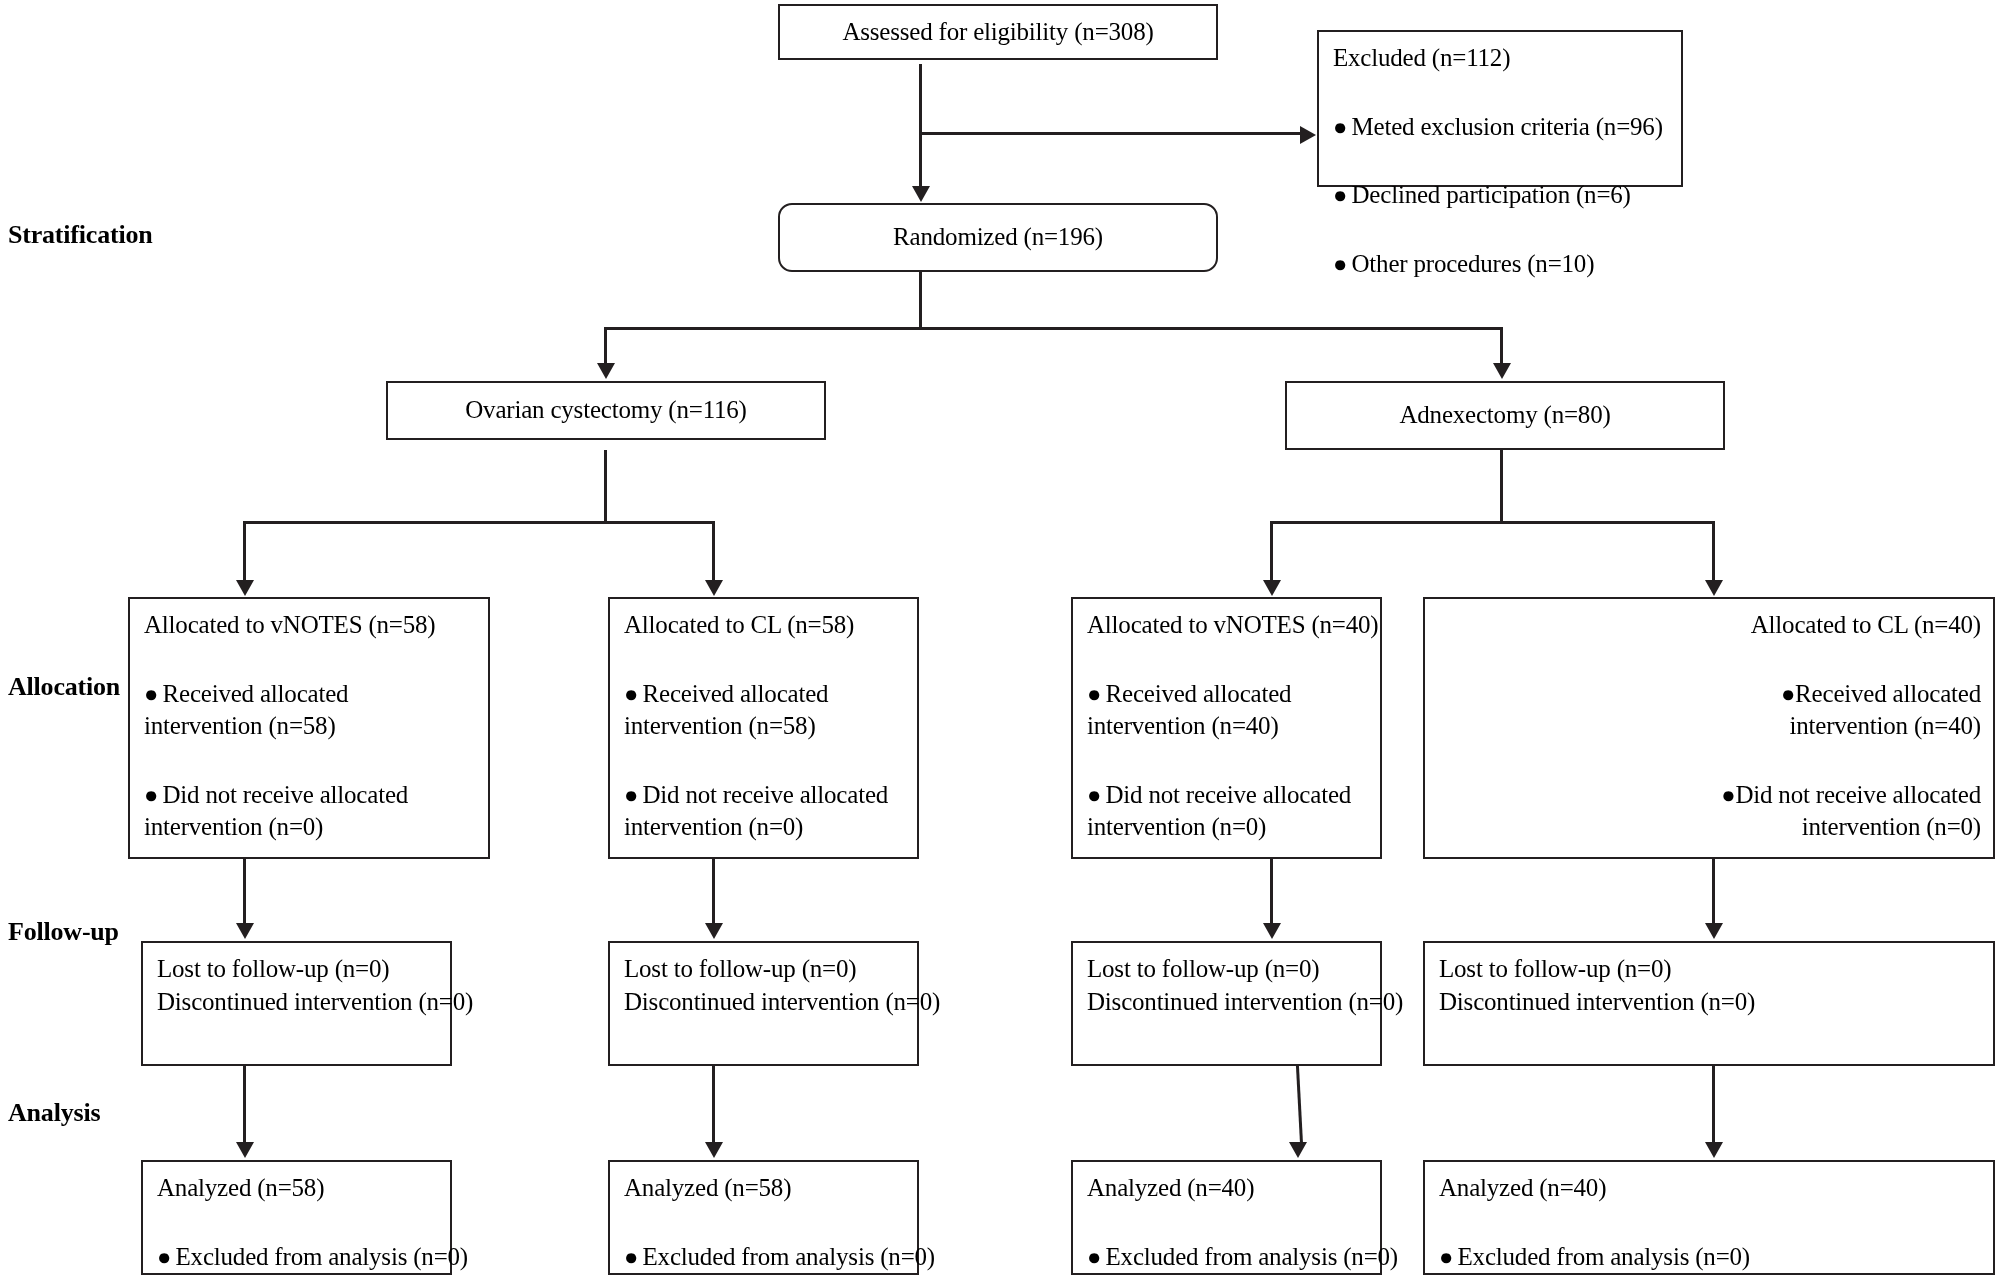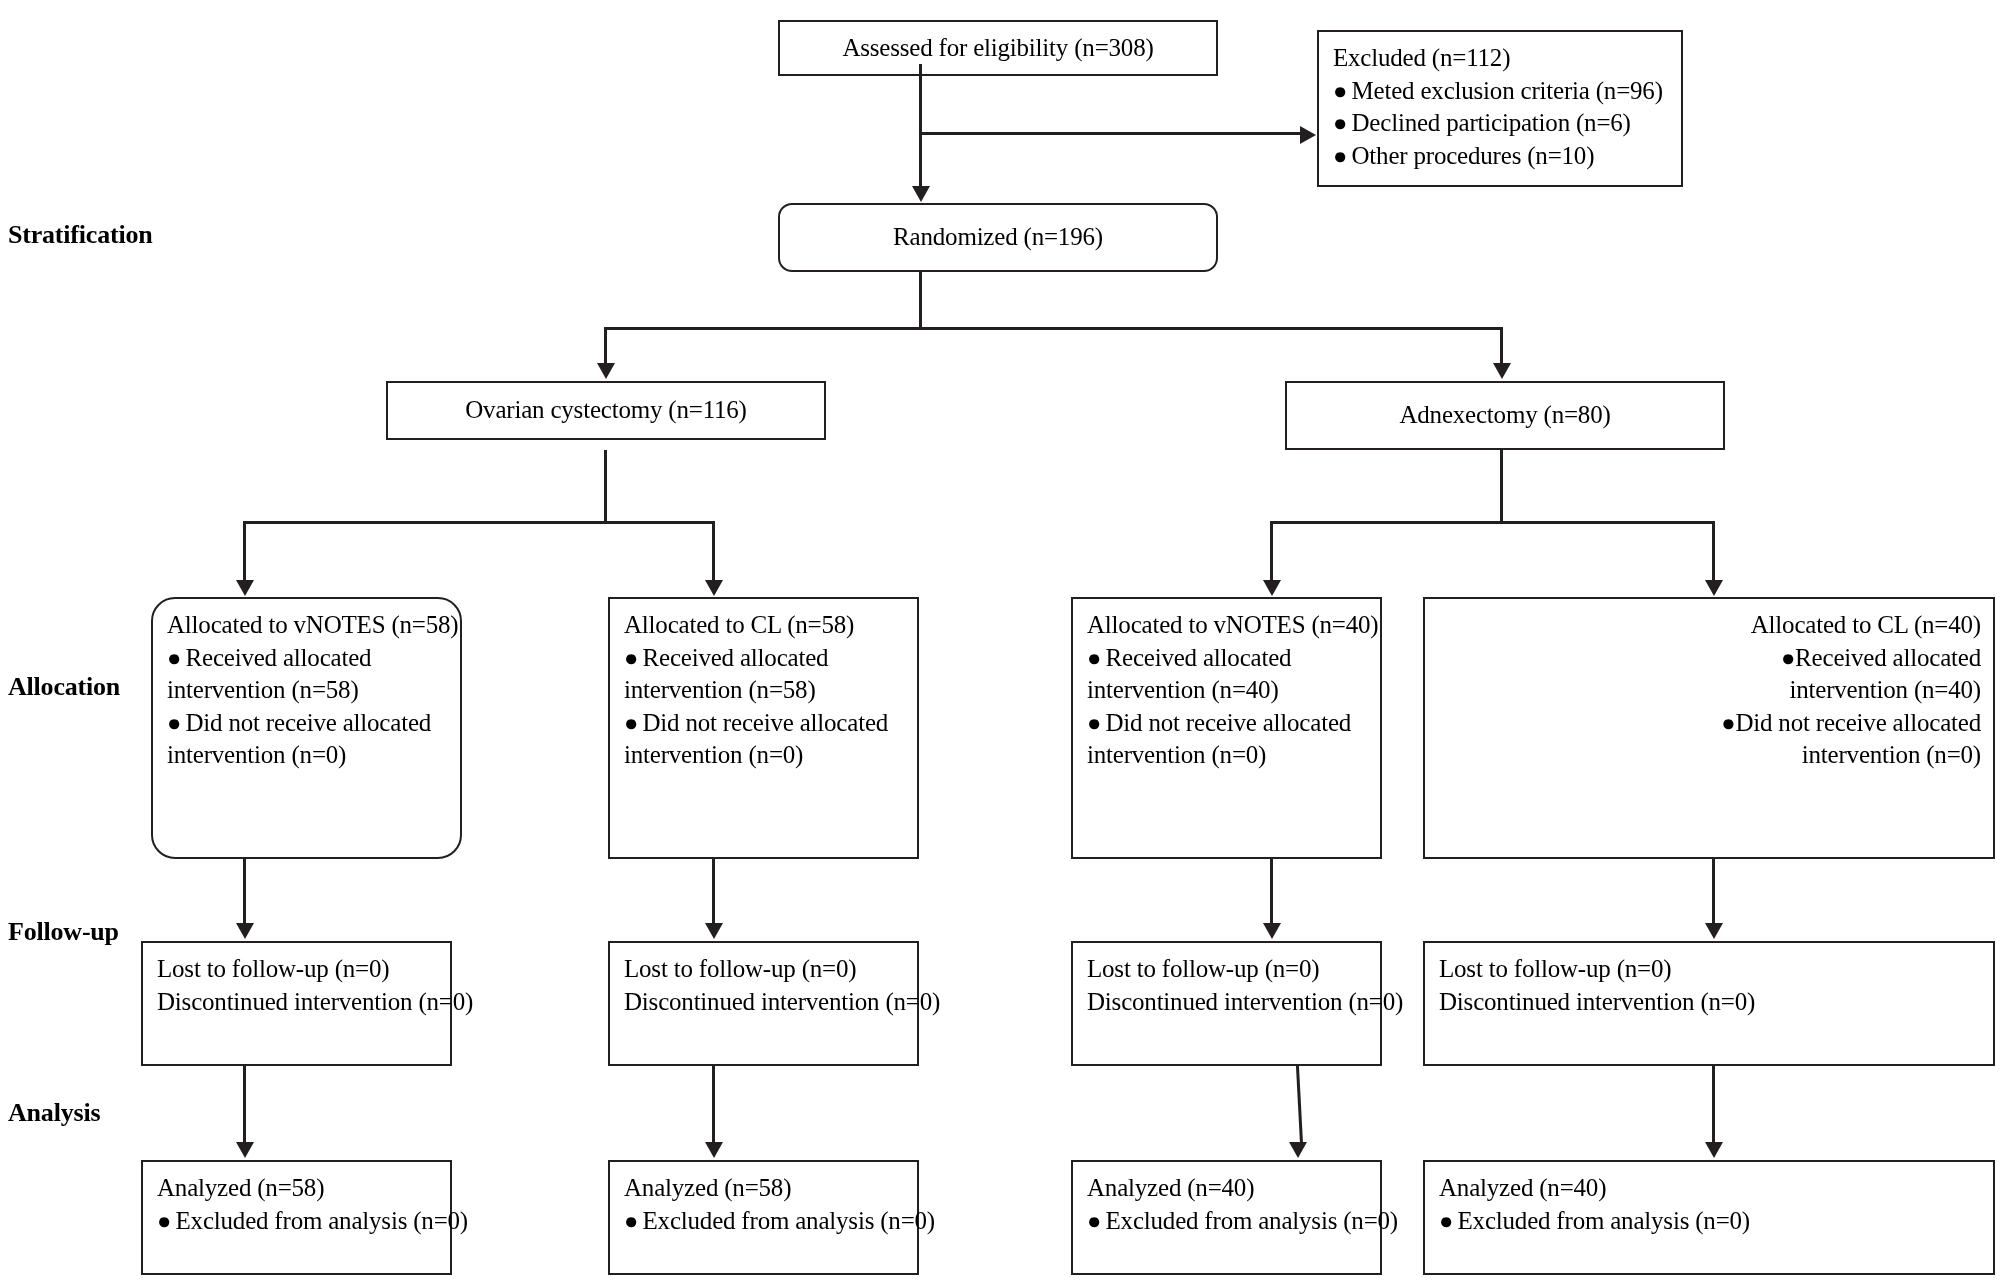--- a/index.html
+++ b/index.html
@@ -57,41 +57,42 @@
   .arrow-right {
     position: absolute;
     width: 0;
     height: 0;
     border-top: 9px solid transparent;
     border-bottom: 9px solid transparent;
     border-left: 16px solid #231f20;
   }
   .bullet-line {
     white-space: nowrap;
+    margin-top: 36px;
   }
   .bul {
     display: inline-block;
     width: 0.78em;
     font-size: 0.95em;
     line-height: 1;
     vertical-align: baseline;
   }
   .txtline { white-space: nowrap; }
 </style>
 </head>
 <body>
 
 <div id="canvas">
 
   <div class="stage-label" style="left:8px; top:220px;">Stratification</div>
   <div class="stage-label" style="left:8px; top:672px;">Allocation</div>
   <div class="stage-label" style="left:8px; top:917px;">Follow-up</div>
   <div class="stage-label" style="left:8px; top:1098px;">Analysis</div>
 
-  <div class="box center" style="left:778px; top:20px; width:440px; height:56px;">
+  <div class="box center" style="left:778px; top:4px; width:440px; height:56px;">
     <span class="txtline">Assessed for eligibility (n=308)</span>
   </div>
 
   <div class="line vline" style="left:919px; top:64px; width:3px; height:124px;"></div>
   <div class="arrow-down" style="left:912px; top:186px;"></div>
 
   <div class="line hline" style="left:919px; top:132px; width:383px; height:3px;"></div>
   <div class="arrow-right" style="left:1300px; top:126px;"></div>
 
   <div class="box" style="left:1317px; top:30px; width:366px; height:157px;">
@@ -126,21 +127,21 @@
   <div class="line vline" style="left:712px; top:521px; width:3px; height:61px;"></div>
   <div class="arrow-down" style="left:705px; top:580px;"></div>
 
   <div class="line vline" style="left:1500px; top:450px; width:3px; height:74px;"></div>
   <div class="line hline" style="left:1270px; top:521px; width:445px; height:3px;"></div>
   <div class="line vline" style="left:1270px; top:521px; width:3px; height:61px;"></div>
   <div class="arrow-down" style="left:1263px; top:580px;"></div>
   <div class="line vline" style="left:1712px; top:521px; width:3px; height:61px;"></div>
   <div class="arrow-down" style="left:1705px; top:580px;"></div>
 
-  <div class="box" style="left:151px; top:597px; width:311px; height:262px;border-radius:24px;">
+  <div class="box" style="left:128px; top:597px; width:362px; height:262px;">
     <div class="txtline">Allocated to vNOTES (n=58)</div>
     <div class="bullet-line"><span class="bul">●</span><span>Received allocated</span></div>
     <div class="txtline">intervention (n=58)</div>
     <div class="bullet-line"><span class="bul">●</span><span>Did not receive allocated</span></div>
     <div class="txtline">intervention (n=0)</div>
   </div>
 
   <div class="box" style="left:608px; top:597px; width:311px; height:262px;">
     <div class="txtline">Allocated to CL (n=58)</div>
     <div class="bullet-line"><span class="bul">●</span><span>Received allocated</span></div>

